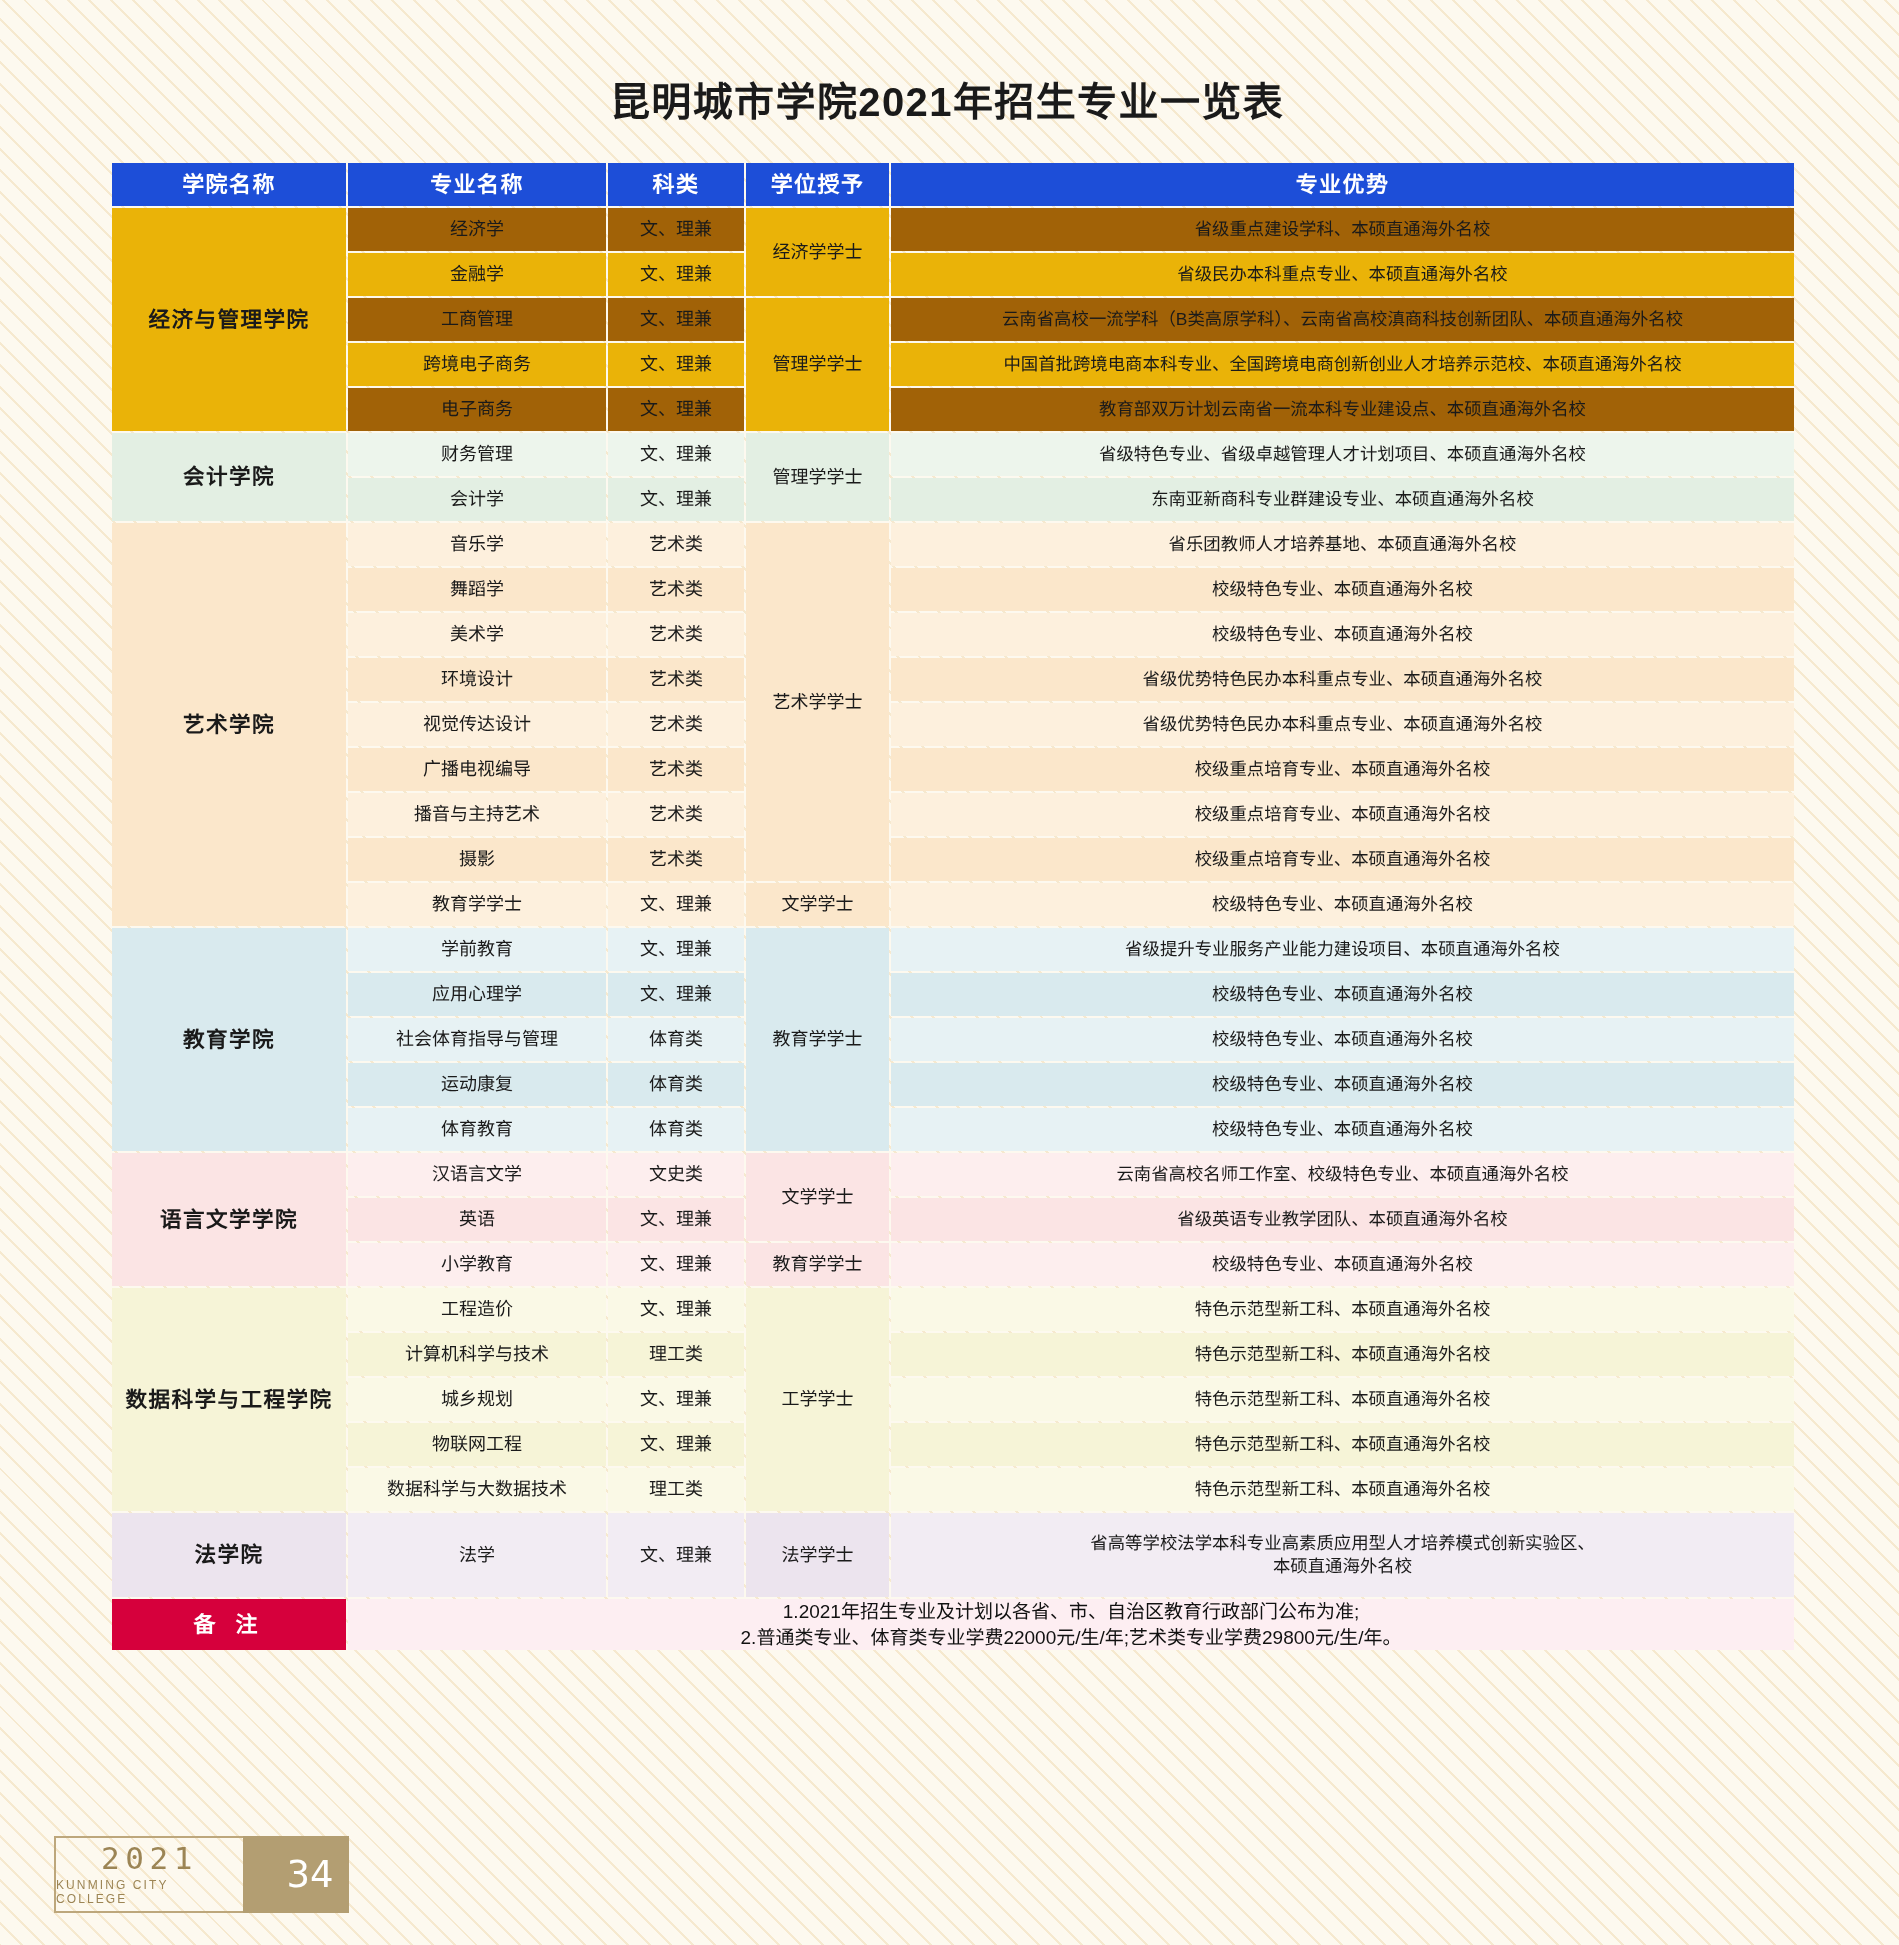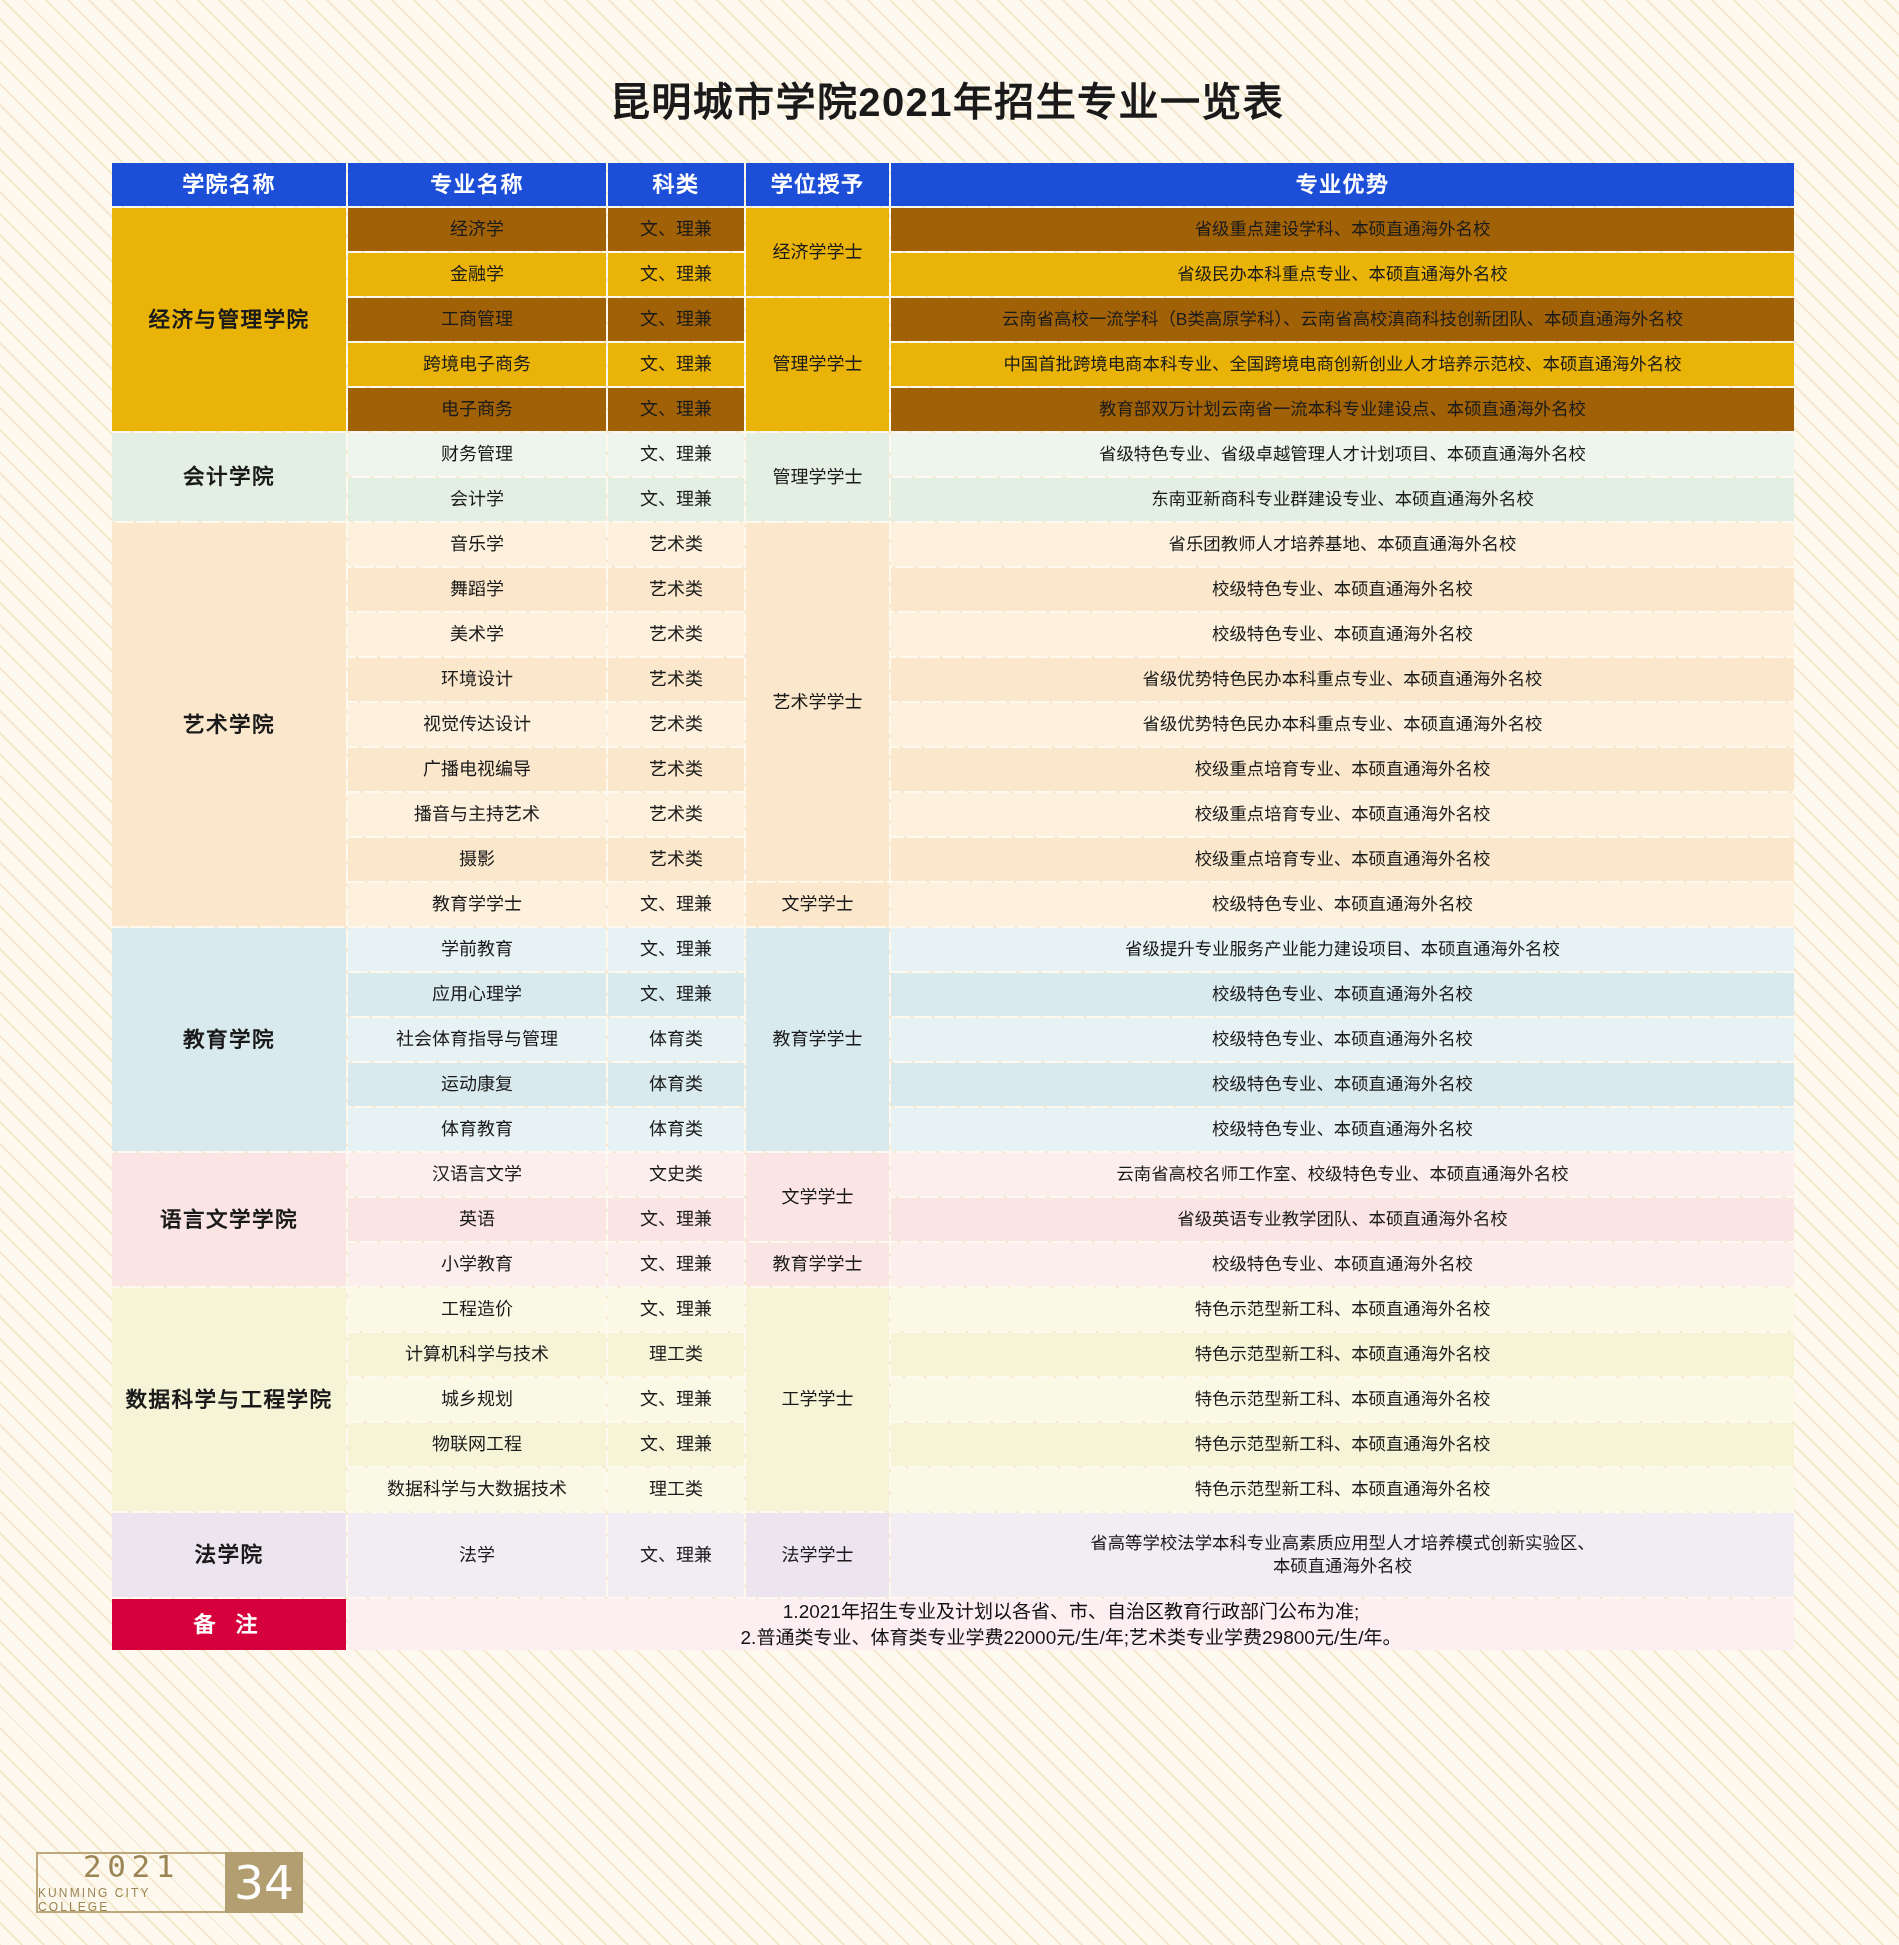--- a/index.html
+++ b/index.html
@@ -121,25 +121,25 @@
     font-size: 19px;
     height: 84px;
     line-height: 1.6;
     color: #111;
   }
   .note-body div { text-align: center; }
 
   
   .footer {
     position: absolute;
-    left: 36px;
+    left: 54px;
     bottom: 33px;
     display: flex;
     align-items: stretch;
-    height: 61px;
+    height: 77px;
   }
   .footer-left {
     width: 187px;
     border: 2.1px solid #bda77c;
     border-right: none;
     display: flex;
     flex-direction: column;
     justify-content: center;
     align-items: center;
     background: transparent;
@@ -158,22 +158,23 @@
     margin-top: 4.2px;
     font-family: Liberation Sans, sans-serif;
   }
   .footer-page {
     width: 78px;
     background: #b39e72;
     color: #ffffff;
     display: flex;
     align-items: center;
     justify-content: center;
-    font-size: 47px;
+    font-size: 37px;
     font-family: "DejaVu Sans", sans-serif;
+    padding-left: 28px;
   }
   .adv-2line { line-height: 1.45; }
 </style>
 </head>
 <body>
 
 <div class="page-bg"></div>
 <div class="page-inner">
   <div class="content">
     <div class="doc-title">昆明城市学院2021年招生专业一览表</div>

